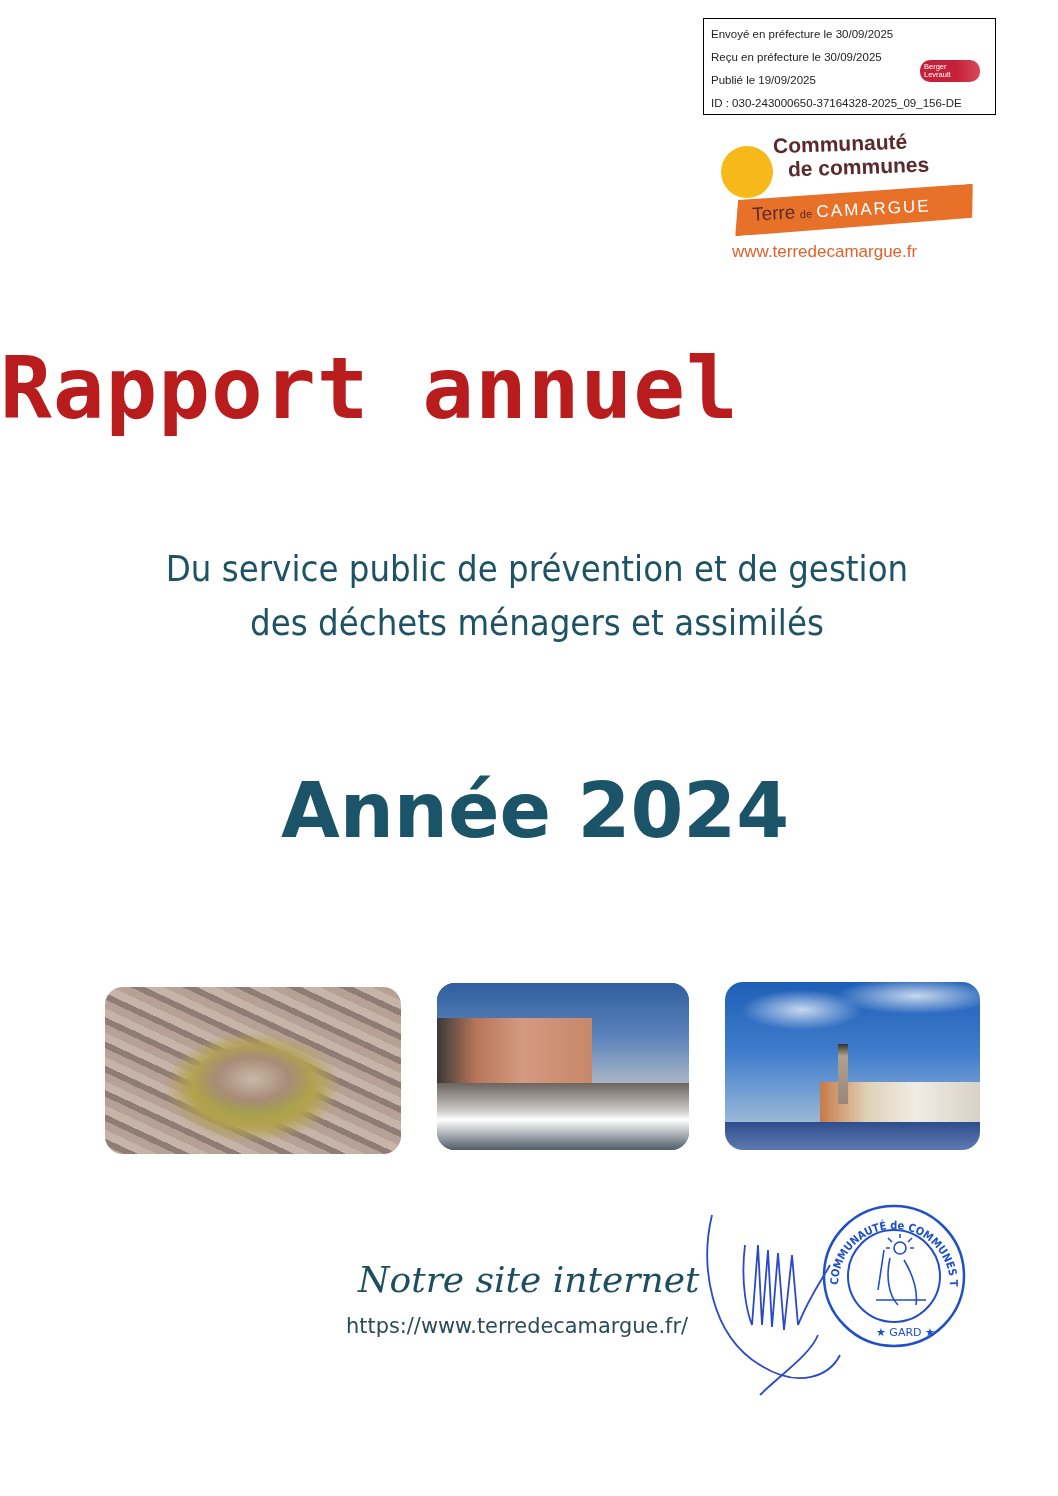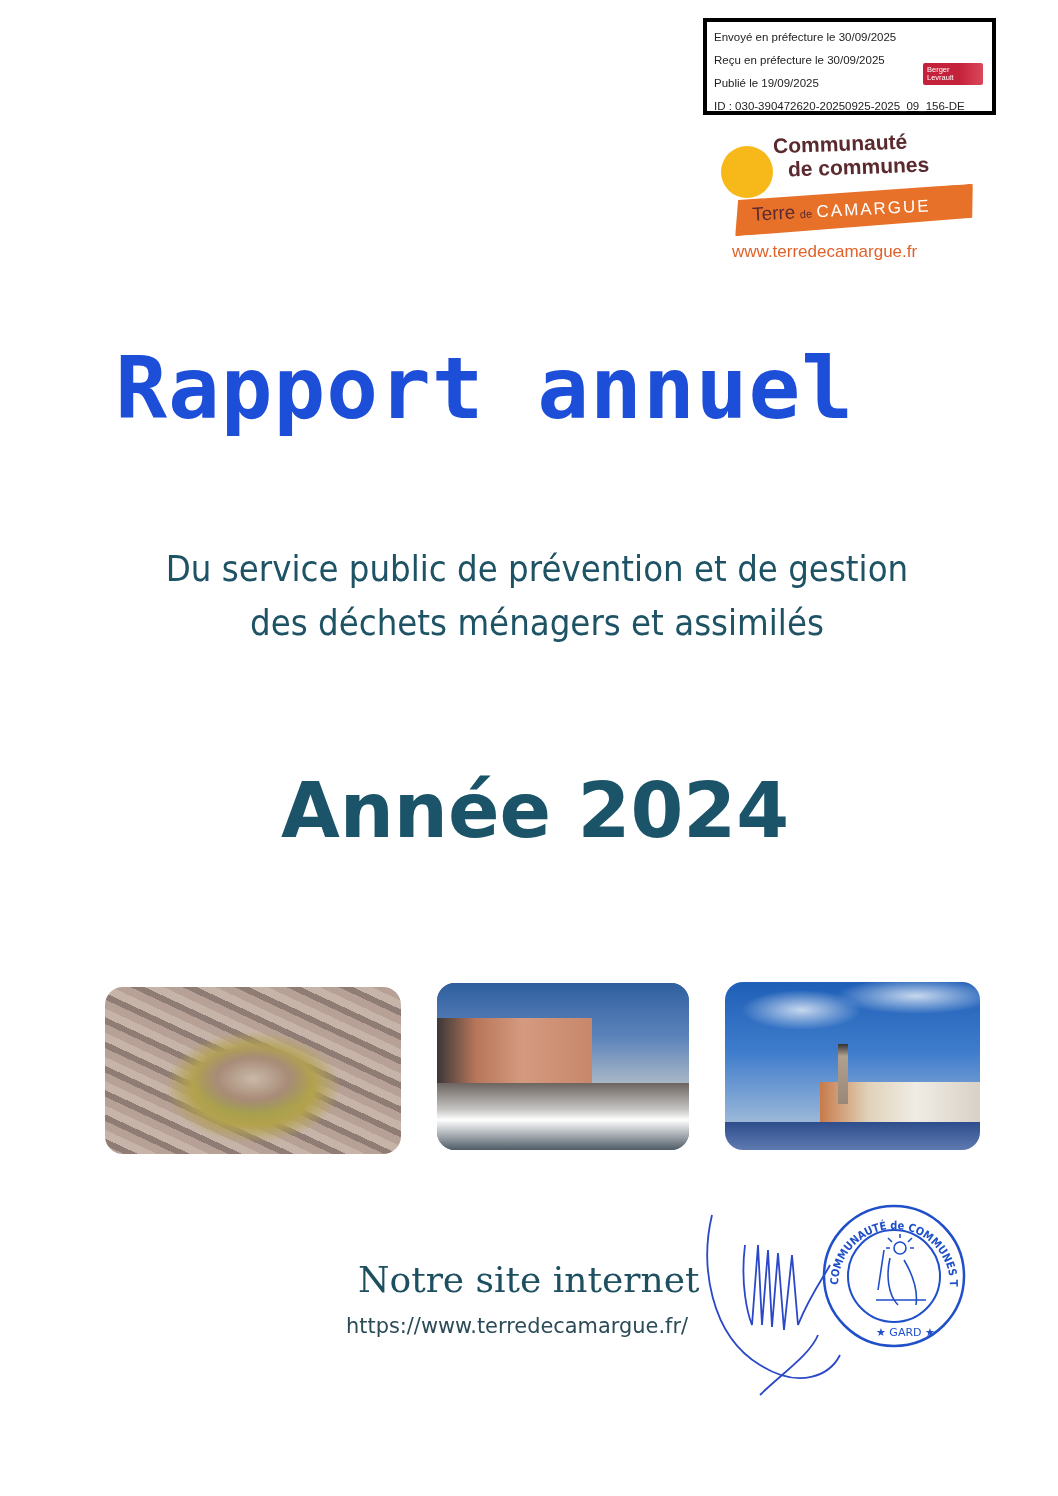--- a/index.html
+++ b/index.html
@@ -2,29 +2,29 @@
 <html><head>
   <meta charset="utf-8">
   <style>
     * { box-sizing: border-box; margin: 0; padding: 0; }
     html, body { width: 1058px; height: 1496px; background: #ffffff; overflow: hidden; }
     body { position: relative; font-family: "DejaVu Sans", sans-serif; color: #1a4a5c; }
 
     
     .stamp-box {
       position: absolute; left: 703px; top: 18px; width: 293px; height: 97px;
-      border: 4px solid #000000; background: #fff;
+      border: 1px solid #000000; background: #fff;
       font-family: "Liberation Sans", sans-serif; font-size: 11.5px; color: #222;
       padding: 6px 0 0 7px;
     }
     .stamp-line { height: 23px; line-height: 18px; white-space: nowrap; }
     .bl-badge {
       position: absolute; left: 216px; top: 41px; width: 60px; height: 22px;
       background: linear-gradient(90deg, #c4213a 0%, #c4213a 60%, #d9485b 100%);
-      border-radius: 2px; color: #fff; font-size: 7.5px; line-height: 7.5px;
+      border-radius: 10px; color: #fff; font-size: 7.5px; line-height: 7.5px;
       padding: 3px 16px 0 4px; font-family: "Liberation Sans", sans-serif;
     }
 
     
     .logo { position: absolute; left: 718px; top: 128px; width: 270px; height: 140px; }
     .logo-sun {
       position: absolute; left: 3px; top: 18px; width: 52px; height: 52px;
       border-radius: 50%; background: #f7b81a;
     }
     .logo-line1, .logo-line2 {
@@ -46,22 +46,22 @@
     .band-de { color: #5b2a2e; font-size: 11px; }
     .band-camargue { color: #ffffff; font-size: 17px; letter-spacing: 2px; }
     .logo-url {
       position: absolute; left: 14px; top: 114px;
       font-family: "Liberation Sans", sans-serif; font-weight: normal; font-size: 17px;
       color: #e0622a; white-space: nowrap;
     }
 
     
     .main-title {
-      position: absolute; left: 0; width: 854px; top: 338px; text-align: right;
-      font-family: "DejaVu Sans Mono", monospace; font-size: 86px; color: #1d4ed8;
+      position: absolute; left: 0; width: 854px; top: 338px; text-align: left;
+      font-family: "DejaVu Sans Mono", monospace; font-size: 86px; color: #b91c1c;
       letter-spacing: 1px;
     }
     .subtitle {
       position: absolute; left: 0; width: 1074px; top: 542px; text-align: center;
       font-family: "DejaVu Sans", sans-serif; font-size: 35px; line-height: 54px;
       color: #1e5365; transform: scaleX(0.93); transform-origin: center;
     }
     .year-title {
       position: absolute; left: 0; width: 1070px; top: 766px; text-align: center;
       font-family: "DejaVu Sans", sans-serif; font-weight: bold; font-size: 76px;
@@ -96,42 +96,42 @@
     .photo-3 .lighthouse { position: absolute; left: 113px; top: 62px; width: 10px; height: 60px;
       background: linear-gradient(180deg, #333 0%, #b0a08e 20%, #998878 100%); }
     .photo-3 .houses { position: absolute; left: 95px; top: 100px; width: 160px; height: 42px;
       background: linear-gradient(90deg, #c77a4a 0%, #e0d2b9 30%, #f0ece4 60%, #d9d1c7 100%); }
     .photo-3 .water { position: absolute; left: 0; top: 140px; width: 100%; height: 28px;
       background: linear-gradient(180deg, #2d4d8c 0%, #5f7ab0 100%); }
 
     
     .site-label {
       position: absolute; left: 358px; top: 1259px;
-      font-family: "DejaVu Serif", serif; font-size: 36px; color: #1d4f60;
+      font-family: "DejaVu Serif", serif; font-size: 36px; color: #1d4f60; font-style: italic;
     }
     .site-url {
       position: absolute; left: 346px; top: 1313px;
       font-family: "DejaVu Sans", sans-serif; font-size: 22px; color: #2b4b57;
       transform: scaleX(0.95); transform-origin: left;
     }
 
     
     .signature { position: absolute; left: 700px; top: 1205px; width: 150px; height: 195px; }
     .seal {
       position: absolute; left: 818px; top: 1200px; width: 150px; height: 150px;
     }
   </style>
 </head>
 <body>
 
 <div class="stamp-box">
   <div class="stamp-line">Envoyé en préfecture le 30/09/2025</div>
   <div class="stamp-line">Reçu en préfecture le 30/09/2025</div>
   <div class="stamp-line">Publié le 19/09/2025</div>
-  <div class="stamp-line">ID : 030-390472620-20250925-2025_09_156-DE</div>
+  <div class="stamp-line">ID : 030-243000650-37164328-2025_09_156-DE</div>
   <div class="bl-badge">
     <div>Berger</div>
     <div>Levrault</div>
   </div>
 </div>
 
 <div class="logo">
   <div class="logo-sun"></div>
   <div class="logo-line1">Communauté</div>
   <div class="logo-line2">de communes</div>

